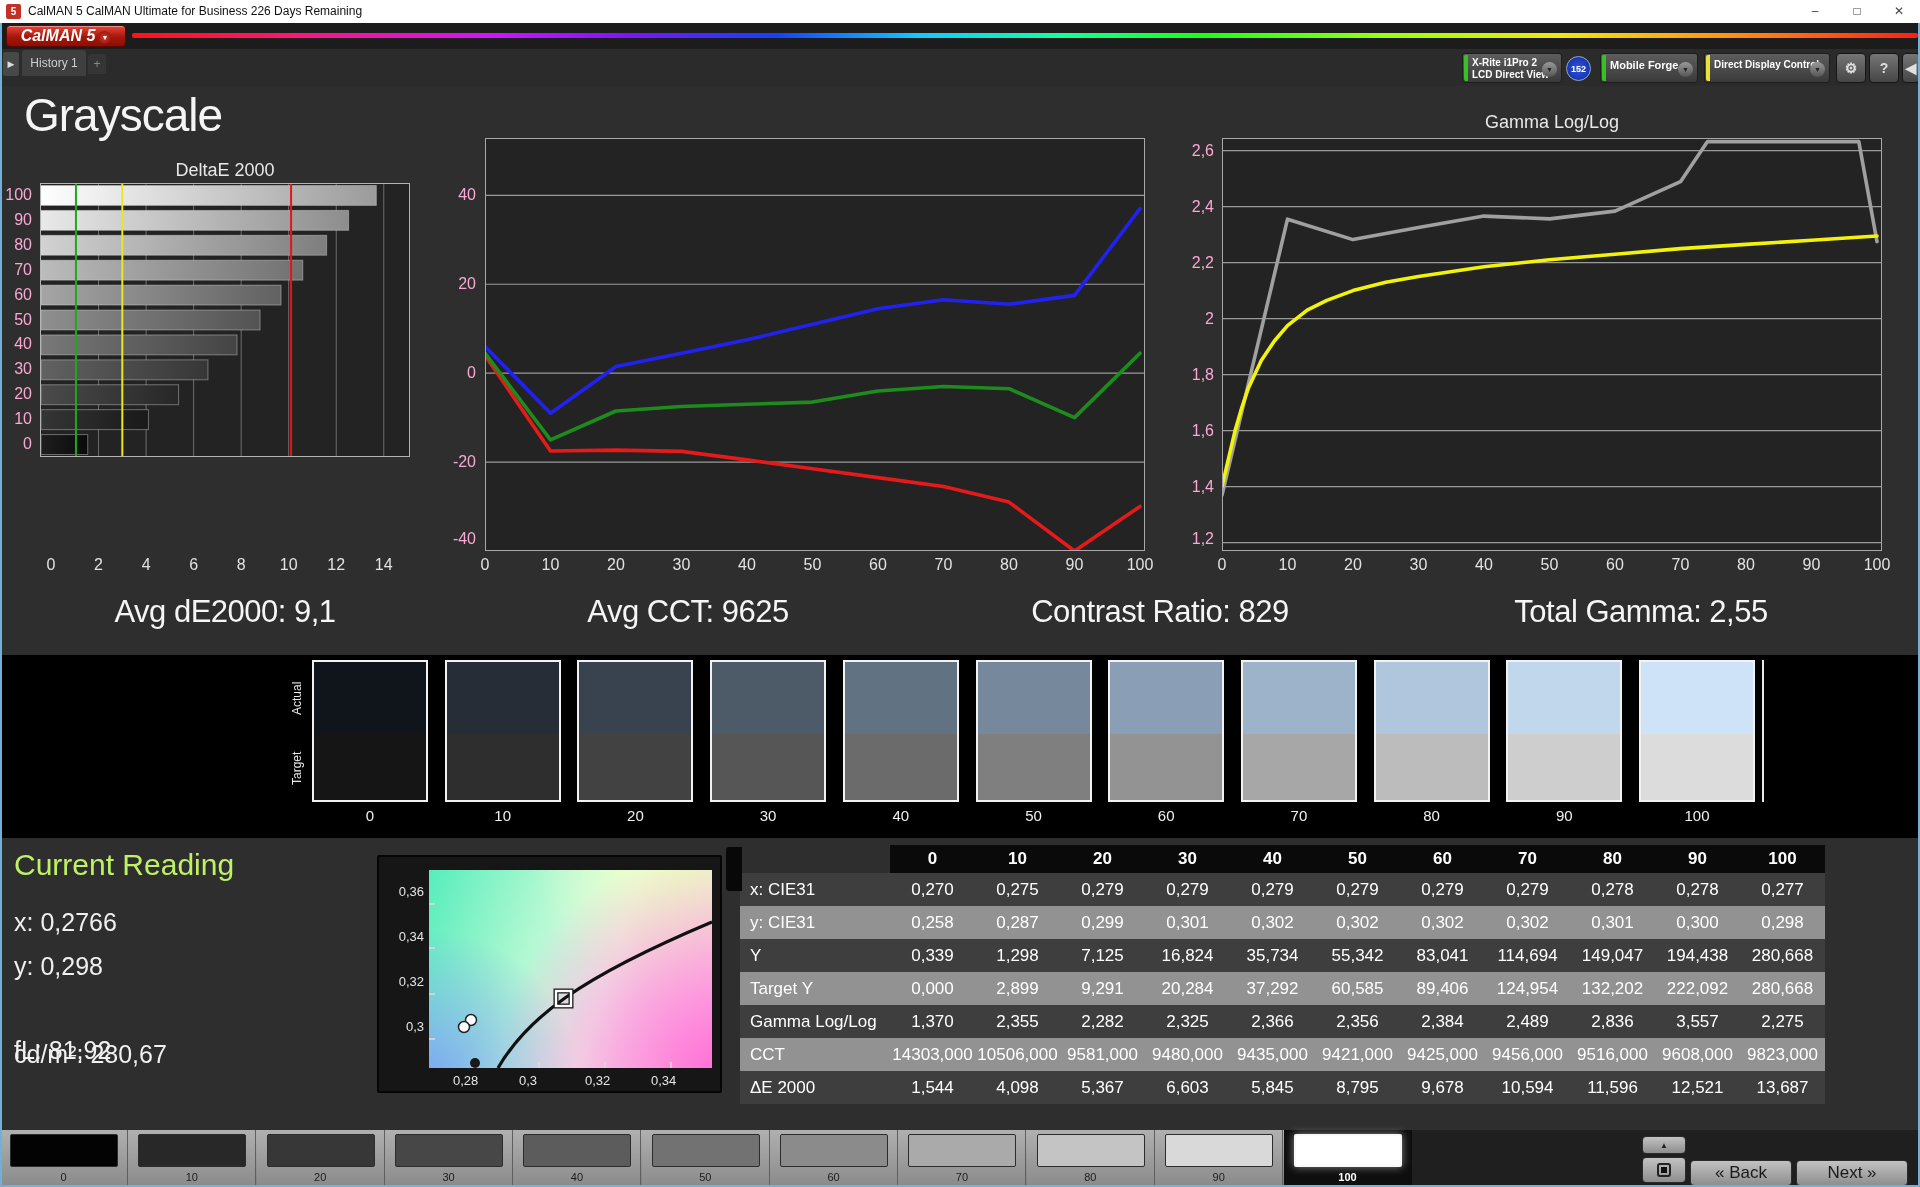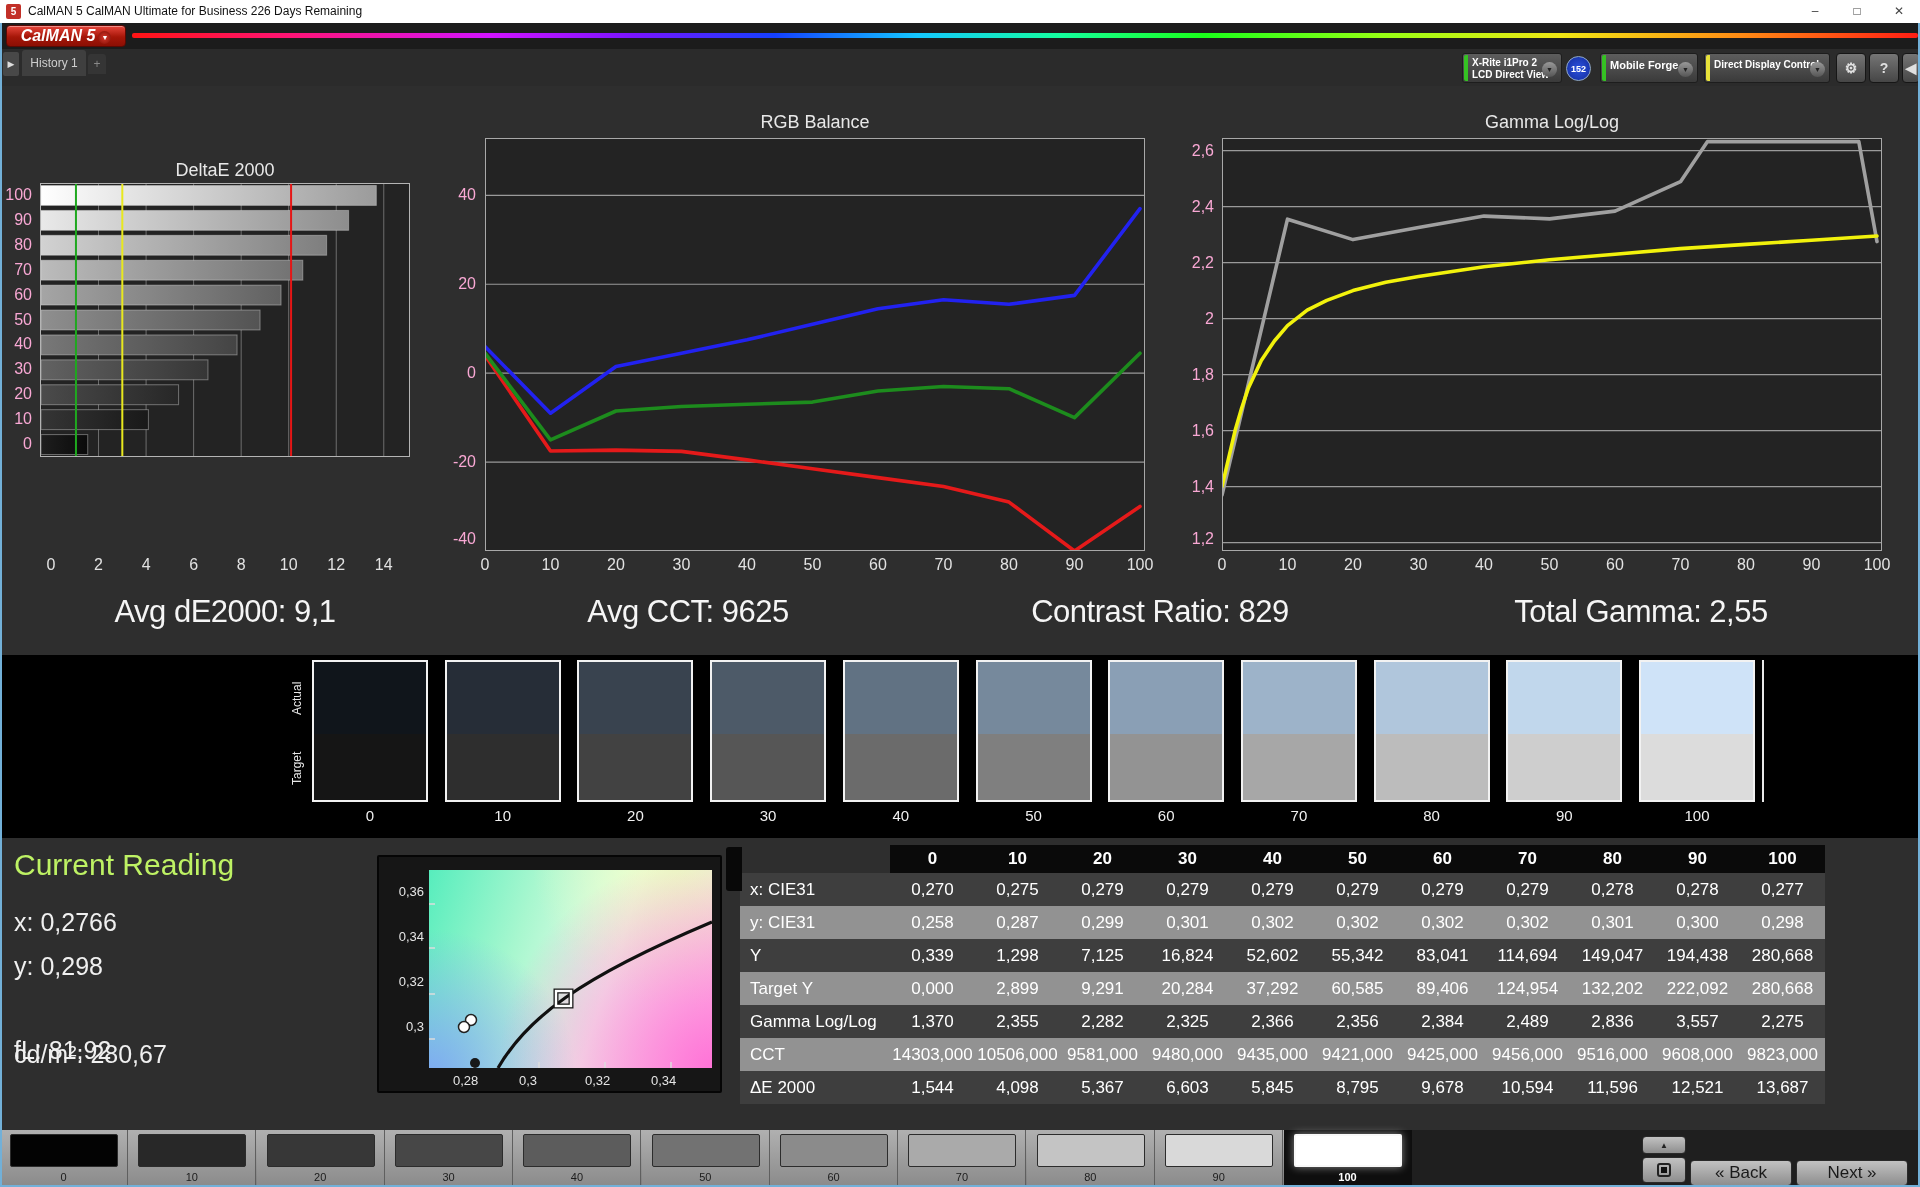--- a/index.html
+++ b/index.html
@@ -141,20 +141,21 @@
     <div class="drop" style="left:1704px;width:126px;">
       <div class="accent" id="control-accent" style="background: rgb(232, 226, 58);"></div>
       <div class="dtxt single" style="font-size:10px;">Direct Display Control</div>
       <div class="chev">▼</div>
     </div>
     <div class="sq-btn" style="left:1836px;"><span>⚙</span></div>
     <div class="sq-btn" style="left:1869px;"><span>?</span></div>
     <div class="sq-btn" style="left:1902px;width:18px;"><span>◀</span></div>
   </div>
 
+  <div class="page-title">Grayscale</div>
 
   <div class="chart-title" style="left:40px;top:160px;width:370px;">DeltaE 2000</div>
   <div class="chart-frame" style="left:40px;top:183px;width:370px;height:274px;">
     <svg id="delta-svg" width="370" height="274">
         <rect x="0" y="0" width="370" height="274" fill="#232323"></rect>
         <defs>
           <linearGradient id="bg0" x1="0" y1="0" x2="1" y2="0">
             <stop offset="0%" stop-color="rgb(255,255,255)"></stop>
             <stop offset="100%" stop-color="rgb(155,155,155)"></stop>
           </linearGradient>
@@ -240,21 +241,20 @@
       <div style="left: 11px;">0</div>
       <div style="left: 58.54px;">2</div>
       <div style="left: 106.08px;">4</div>
       <div style="left: 153.62px;">6</div>
       <div style="left: 201.16px;">8</div>
       <div style="left: 248.7px;">10</div>
       <div style="left: 296.24px;">12</div>
       <div style="left: 343.78px;">14</div>
     </div>
 
-  <div class="chart-title" style="left:485px;top:112px;width:660px;">RGB Balance</div>
   <div class="chart-frame" style="left:485px;top:138px;width:660px;height:413px;">
     <svg id="rgb-svg" width="660" height="413">
         <rect x="0" y="0" width="660" height="413" fill="#232323"></rect>
         <line x1="1" y1="57.34876210979547" x2="659" y2="57.34876210979547" stroke="#9a9a9a" stroke-width="1.2"></line>
         <line x1="1" y1="146.2615715823466" x2="659" y2="146.2615715823466" stroke="#9a9a9a" stroke-width="1.2"></line>
         <line x1="1" y1="235.17438105489774" x2="659" y2="235.17438105489774" stroke="#9a9a9a" stroke-width="1.2"></line>
         <line x1="1" y1="324.08719052744885" x2="659" y2="324.08719052744885" stroke="#9a9a9a" stroke-width="1.2"></line>
         <polyline points="0.0,217.4 65.5,313.0 131.0,312.1 196.5,313.4 262.0,321.9 327.5,330.8 393.0,339.6 458.5,348.5 524.0,364.1 589.5,413.0 655.0,368.5" fill="none" stroke="#e51a1a" stroke-width="3.6" stroke-linejoin="round" stroke-linecap="round"></polyline>
         <polyline points="0.0,215.2 65.5,301.9 131.0,273.0 196.5,268.5 262.0,266.3 327.5,264.1 393.0,253.0 458.5,248.5 524.0,250.7 589.5,279.6 655.0,215.2" fill="none" stroke="#1d8c1d" stroke-width="3.6" stroke-linejoin="round" stroke-linecap="round"></polyline>
         <polyline points="0.0,208.5 65.5,275.2 131.0,228.5 196.5,215.2 262.0,201.8 327.5,186.3 393.0,170.7 458.5,161.8 524.0,166.3 589.5,157.4 655.0,70.7" fill="none" stroke="#2222f0" stroke-width="3.6" stroke-linejoin="round" stroke-linecap="round"></polyline>
@@ -466,21 +466,21 @@
       <div class="cell rowB">0,302</div>
       <div class="cell rowB">0,302</div>
       <div class="cell rowB">0,301</div>
       <div class="cell rowB">0,300</div>
       <div class="cell rowB">0,298</div>
       <div class="cell rl rowA">Y</div>
       <div class="cell rowA">0,339</div>
       <div class="cell rowA">1,298</div>
       <div class="cell rowA">7,125</div>
       <div class="cell rowA">16,824</div>
-      <div class="cell rowA">52,602</div>
+      <div class="cell rowA">35,734</div>
       <div class="cell rowA">55,342</div>
       <div class="cell rowA">83,041</div>
       <div class="cell rowA">114,694</div>
       <div class="cell rowA">149,047</div>
       <div class="cell rowA">194,438</div>
       <div class="cell rowA">280,668</div>
       <div class="cell rl rowB">Target Y</div>
       <div class="cell rowB">0,000</div>
       <div class="cell rowB">2,899</div>
       <div class="cell rowB">9,291</div>

